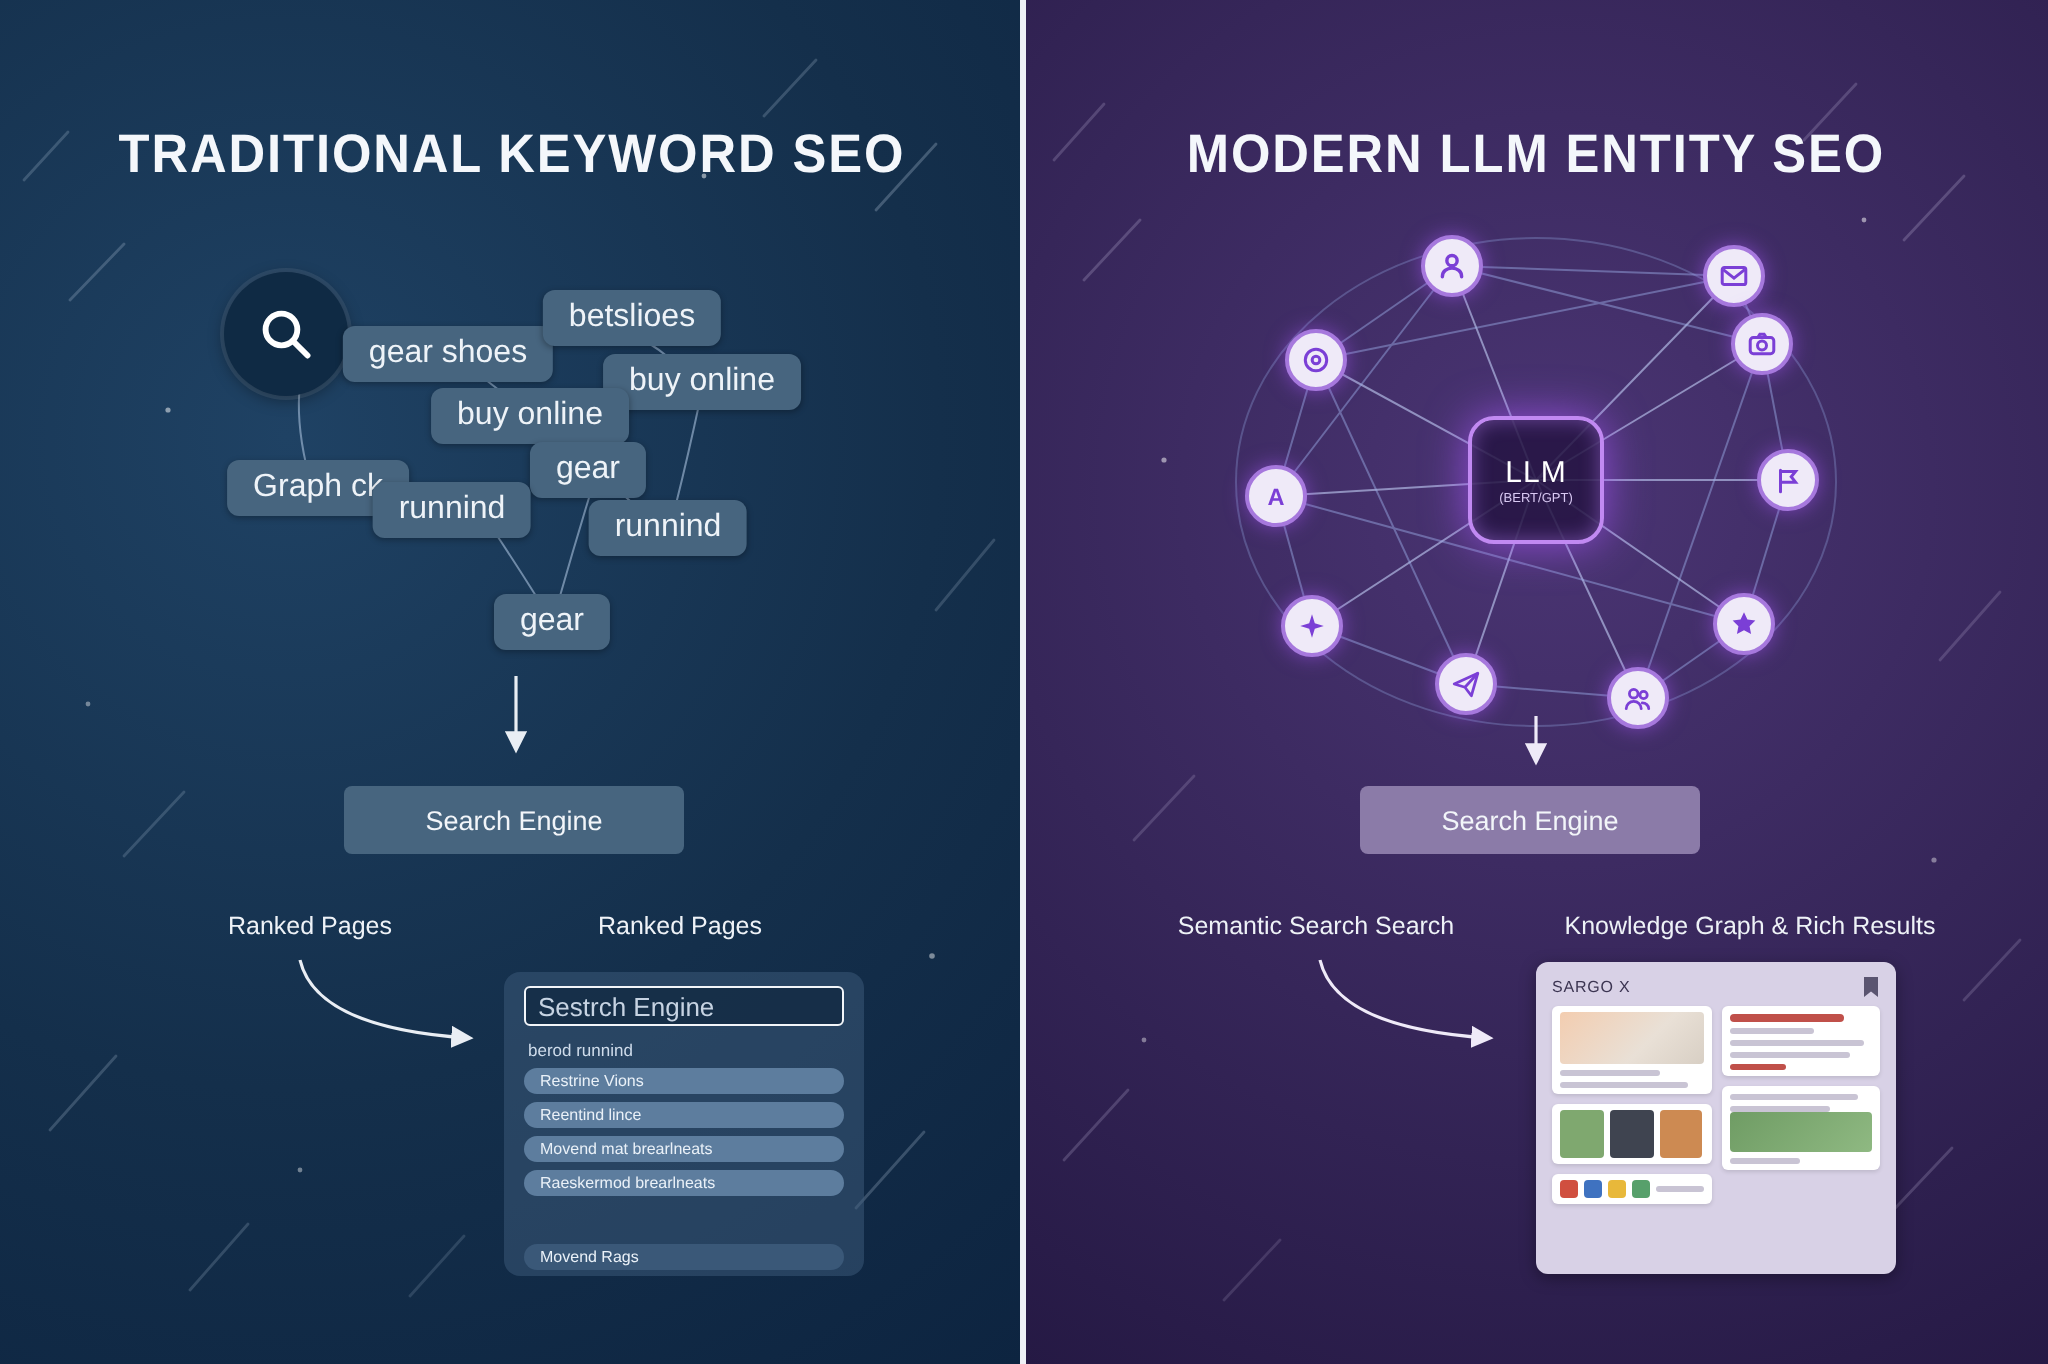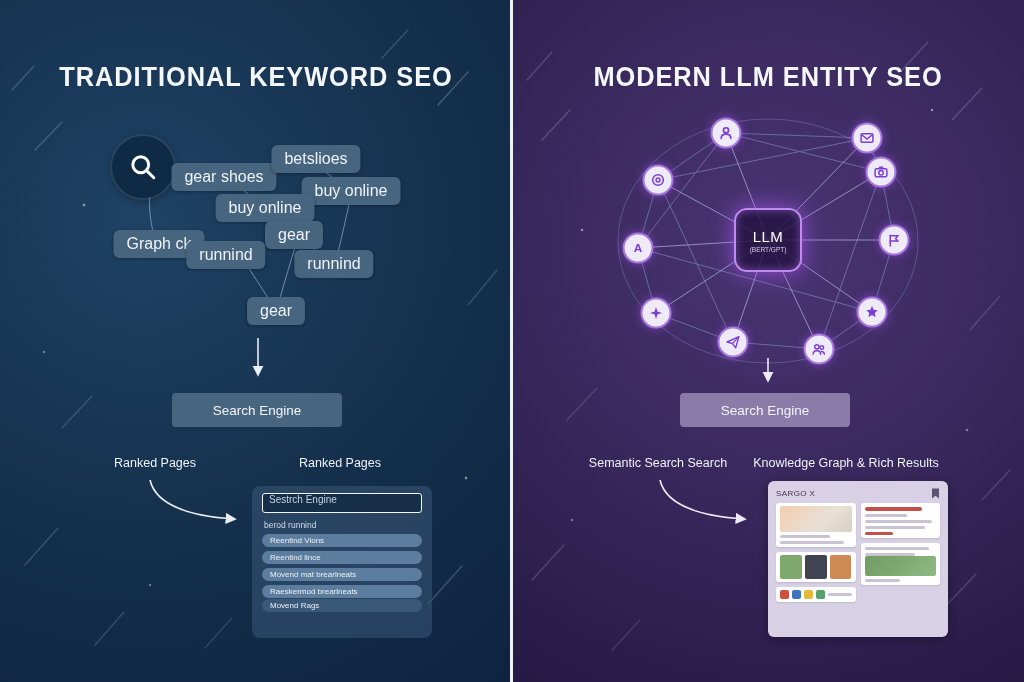--- a/index.html
+++ b/index.html
@@ -12,24 +12,24 @@
   .overlay{position:absolute;left:0;top:0;width:512px;height:682px;pointer-events:none}
   .divider{position:absolute;left:510px;top:0;width:3px;height:682px;background:#eef1f6;z-index:6}
   .title{position:absolute;top:62px;left:0;width:100%;text-align:center;color:#f4f7fb;font-size:27px;font-weight:700;letter-spacing:1px;text-transform:uppercase;transform:scaleX(.94)}
   .magnifier{position:absolute;left:143px;top:167px;width:62px;height:62px;transform:translate(-50%,-50%);background:#0f2a44;border-radius:50%;display:flex;align-items:center;justify-content:center;box-shadow:0 0 0 2px rgba(255,255,255,0.08),0 2px 8px rgba(0,0,0,.4);z-index:2}
   .chip{position:absolute;transform:translate(-50%,-50%);background:#47657f;color:#eef3f8;font-size:16px;padding:5px 13px;border-radius:6px;white-space:nowrap;box-shadow:0 1px 3px rgba(0,0,0,.3);z-index:2}
   .btn{position:absolute;width:170px;height:34px;border-radius:4px;display:flex;align-items:center;justify-content:center;color:#f2f5f9;font-size:13.5px;cursor:pointer;z-index:2}
   .btn.slate{left:172px;top:393px;background:#47657f}
   .btn.purple{left:168px;top:393px;background:#8b7ba8}
   .lbl{position:absolute;transform:translate(-50%,-50%);color:#eef2f7;font-size:12.5px;white-space:nowrap;z-index:2}
   .results-panel{position:absolute;left:252px;top:486px;width:180px;height:152px;background:rgba(62,92,124,.5);border-radius:8px;padding:7px 10px;z-index:2}
-  .search-input{width:100%;height:20px;border:1.5px solid #f2f5f9;border-radius:3px;background:rgba(13,36,58,.65);display:flex;align-items:flex-start;padding:0 6px;color:#c6d3e2;font-size:10px}
+  .search-input{width:100%;height:20px;border:1.5px solid #f2f5f9;border-radius:3px;background:rgba(13,36,58,.65);display:flex;align-items:center;padding:0 6px;color:#c6d3e2;font-size:13px}
   .result-first{margin:7px 2px 2px;font-size:8.5px;color:#cfdceb}
   .result-bar{height:13px;border-radius:7px;background:#5d7d9e;margin-top:4px;display:flex;align-items:center;padding:0 8px;font-size:8px;color:#eaf1f8;white-space:nowrap;overflow:hidden}
-  .result-bar.dark{background:#3a5878;margin-top:1px}
+  .result-bar.dark{background:#3a5878;margin-top:24px}
   .llm-node{position:absolute;left:256px;top:240px;transform:translate(-50%,-50%);width:68px;height:64px;background:rgba(36,20,66,.85);border:2px solid #c189f2;border-radius:13px;display:flex;flex-direction:column;align-items:center;justify-content:center;box-shadow:0 0 22px rgba(168,85,247,.75), inset 0 0 10px rgba(190,130,255,.45);z-index:3}
   .llm-title{color:#fff;font-size:15px;font-weight:400;letter-spacing:.5px}
   .llm-sub{color:#d9c9f3;font-size:6.5px;margin-top:1px}
   .node{position:absolute;transform:translate(-50%,-50%);width:31px;height:31px;border-radius:50%;background:#efeaf8;border:2px solid #a678dd;display:flex;align-items:center;justify-content:center;box-shadow:0 0 10px rgba(168,85,247,.55);z-index:2}
   .rich-panel{position:absolute;left:256px;top:481px;width:180px;height:156px;background:#d8d1e6;border-radius:6px;padding:6px 8px;box-shadow:0 2px 8px rgba(0,0,0,.35);z-index:2}
   .rp-header{display:flex;justify-content:space-between;align-items:center;height:12px}
   .rp-title{font-size:8px;font-weight:400;color:#3c3552;letter-spacing:.4px}
   .rp-grid{display:flex;gap:5px;margin-top:4px}
   .rp-col{flex:1;display:flex;flex-direction:column;gap:5px}
   .card{background:#fff;border-radius:3px;padding:3px 4px;box-shadow:0 1px 2px rgba(0,0,0,.12)}
@@ -110,21 +110,21 @@
     <div class="btn slate">Search Engine</div>
 
     <div class="lbl" style="left:155px;top:463px">Ranked Pages</div>
     <div class="lbl" style="left:340px;top:463px">Ranked Pages</div>
 
     <div class="results-panel">
       <div class="search-input">
         <span>Sestrch Engine</span>
       </div>
       <div class="result-first">berod runnind</div>
-      <div class="result-bar">Reentind Vions</div>
+      <div class="result-bar">Restrine Vions</div>
       <div class="result-bar">Reentind lince</div>
       <div class="result-bar">Movend mat brearlneats</div>
       <div class="result-bar">Raeskermod brearlneats</div>
       <div class="result-bar dark">Movend Rags</div>
     </div>
   </section>
 
   <div class="divider"></div>
 
   <section class="panel right">
@@ -253,21 +253,21 @@
     </div>
     <div class="node" style="left:360px;top:312px">
       <svg width="15" height="15" viewBox="0 0 14 14">
         <path d="M7 1.5l1.6 3.4 3.7.5-2.7 2.6.7 3.7L7 9.9l-3.3 1.8.7-3.7L1.7 5.4l3.7-.5z" fill="#7b3fd6"></path>
       </svg>
     </div>
 
     <div class="btn purple">Search Engine</div>
 
     <div class="lbl" style="left:146px;top:463px">Semantic Search Search</div>
-    <div class="lbl" style="left:334px;top:463px">Knowledge Graph &amp; Rich Results</div>
+    <div class="lbl" style="left:363px;top:463px">Knowledge Graph &amp; Rich Results</div>
 
     <div class="rich-panel">
       <div class="rp-header">
         <span class="rp-title">SARGO X</span>
         <svg width="9" height="11" viewBox="0 0 9 11">
           <path d="M1 0.5h7v10L4.5 7.8 1 10.5z" fill="#5a5470"></path>
         </svg>
       </div>
       <div class="rp-grid">
         <div class="rp-col">

